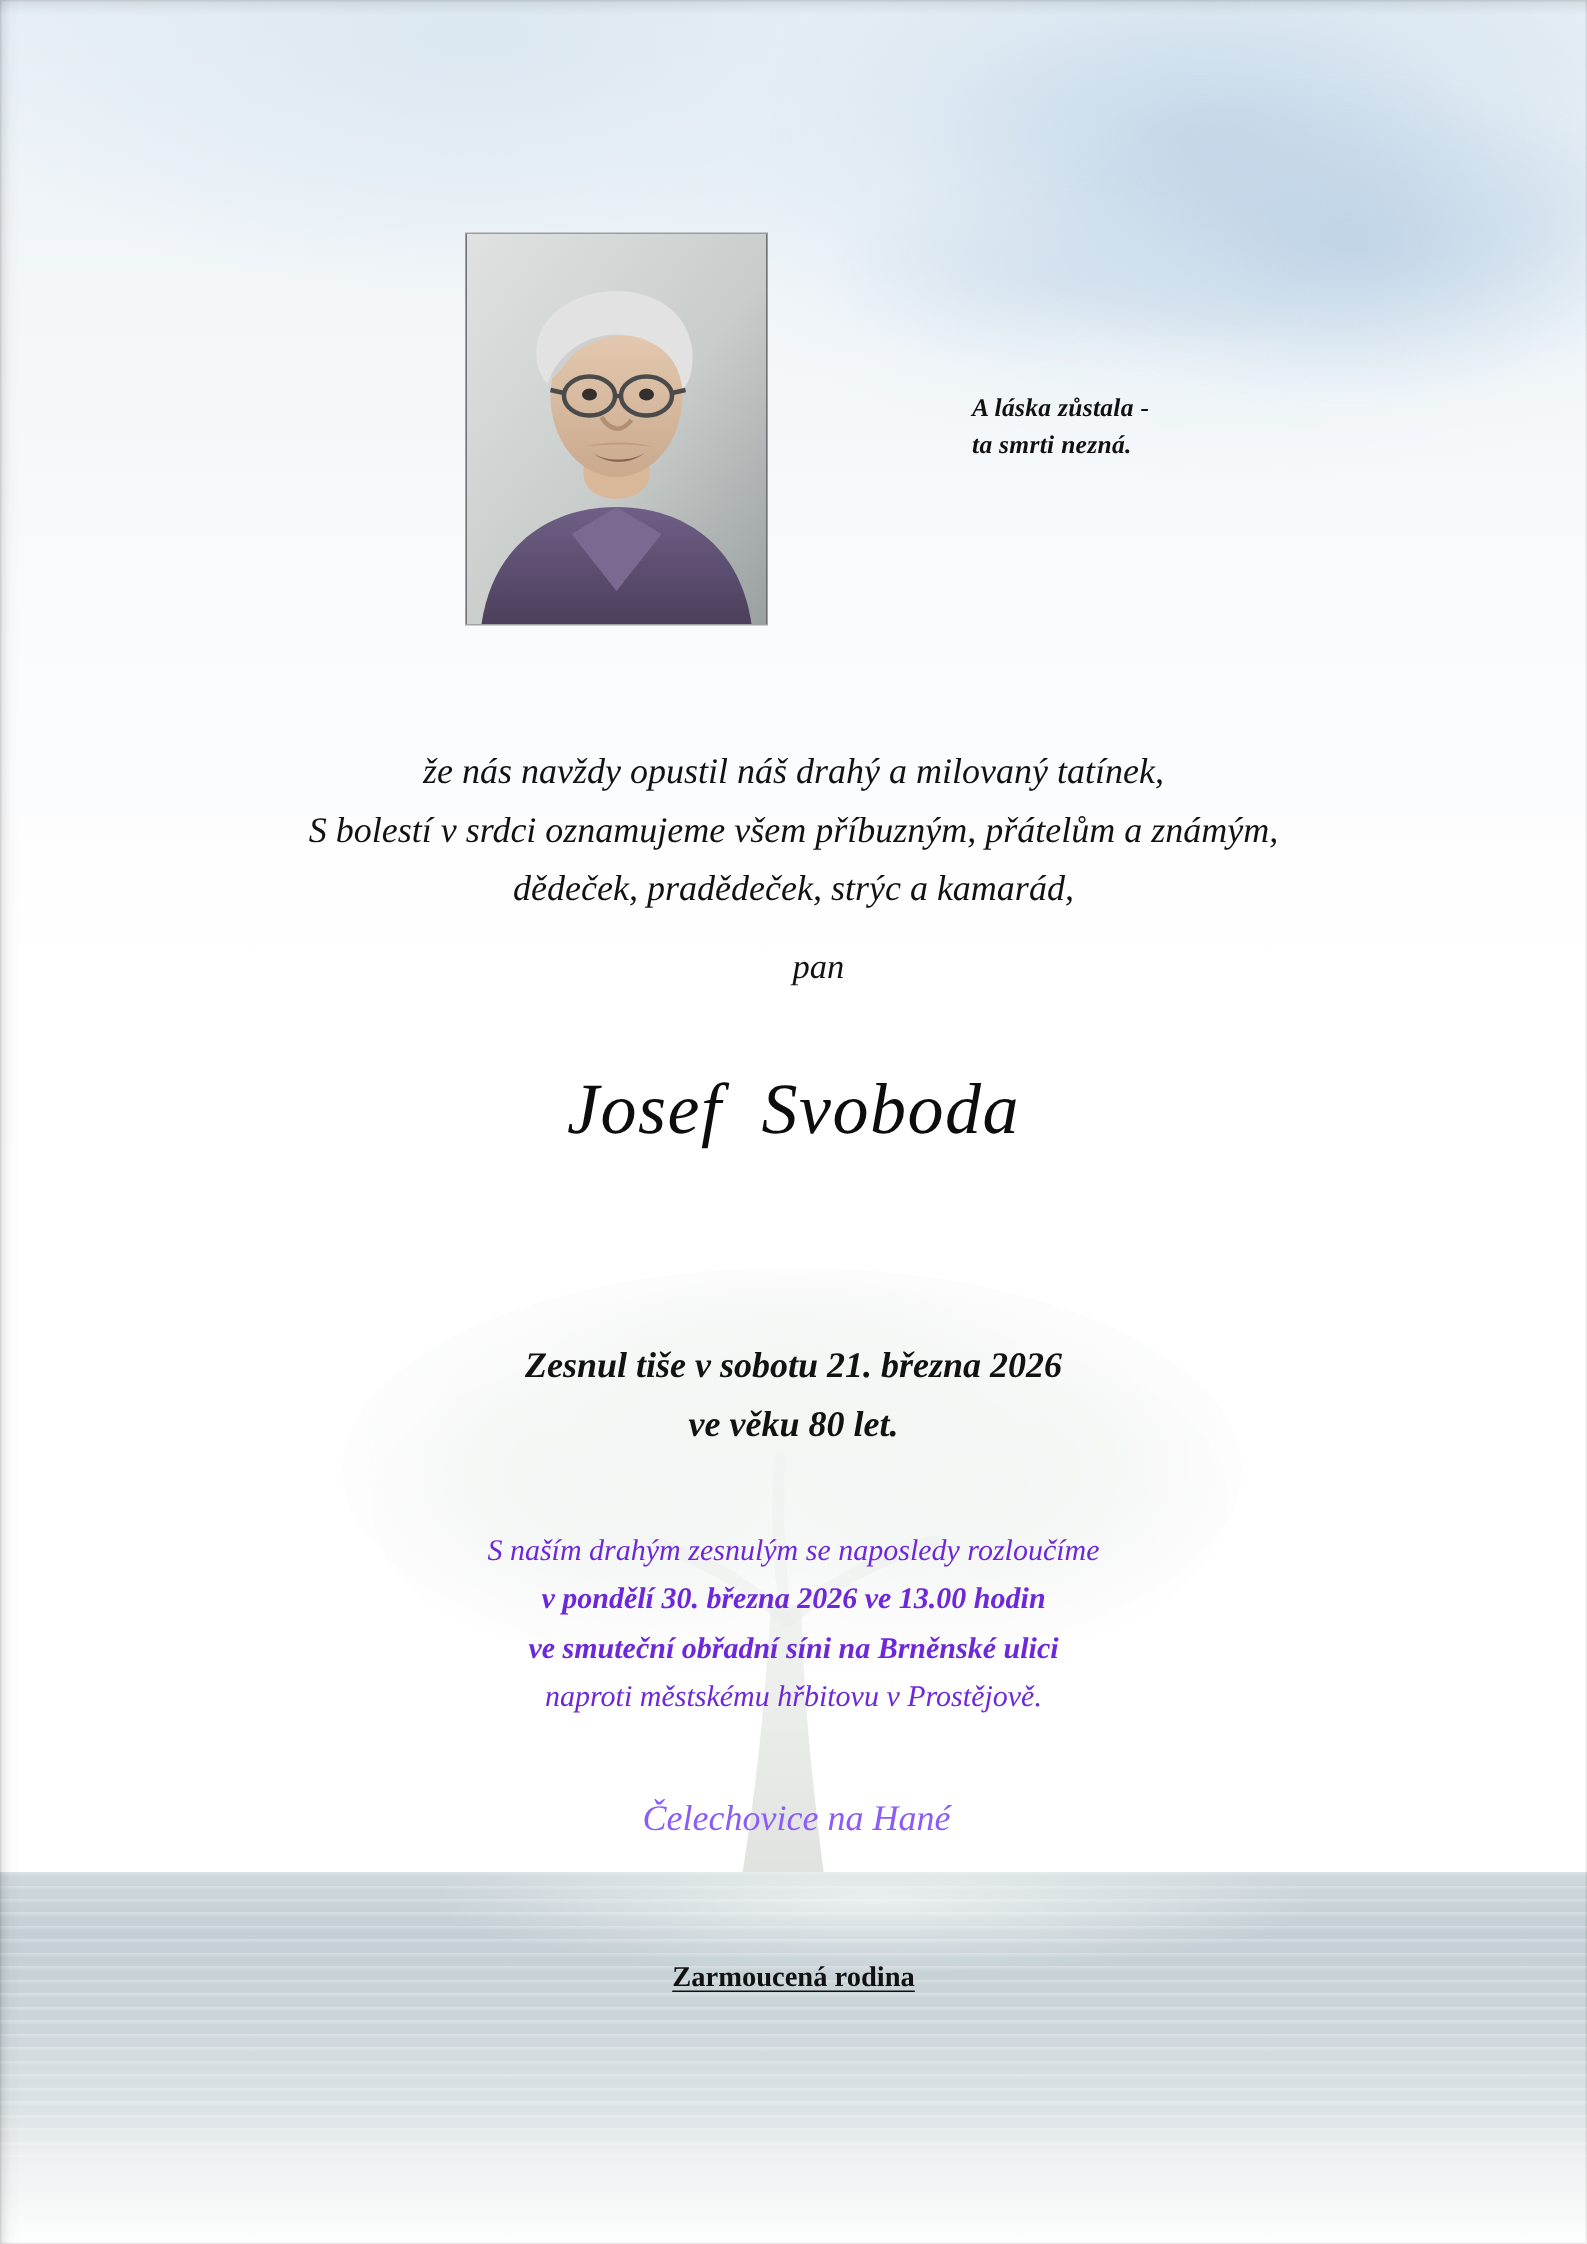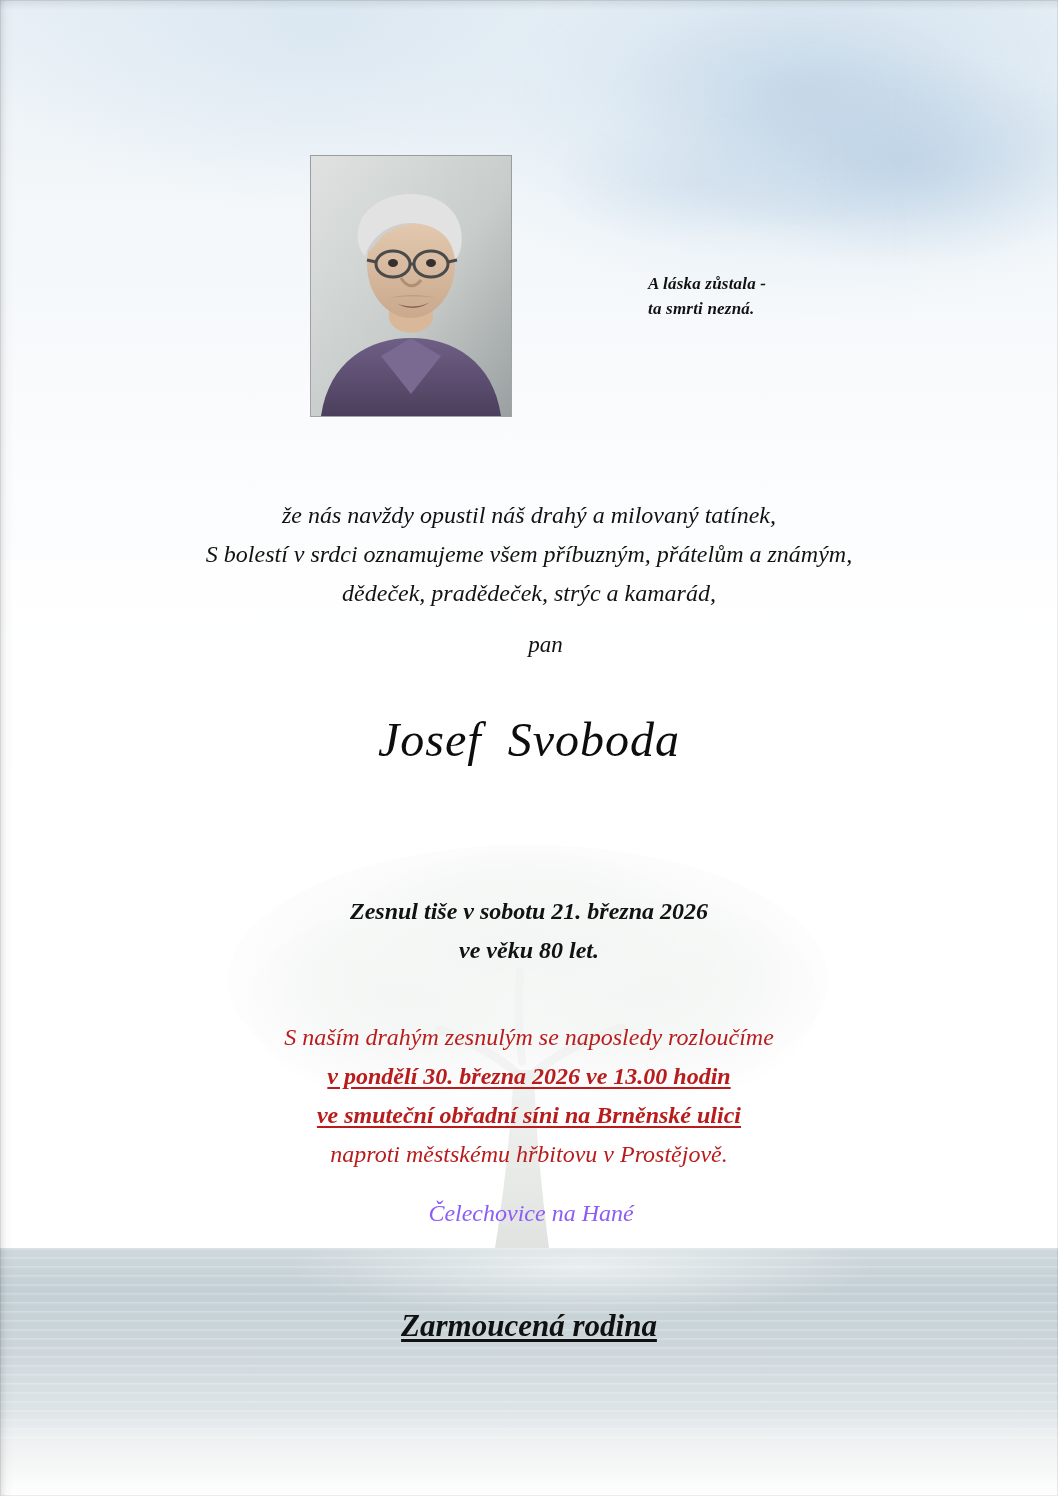--- a/index.html
+++ b/index.html
@@ -147,21 +147,21 @@
     height: 260px;
     background: #2a2b2f;
     box-shadow: 0 0 0 1px rgba(0,0,0,0.35);
     overflow: hidden;
   }
   .portrait svg { display: block; width: 100%; height: 100%; }
 
   .verse {
     position: absolute;
     left: 648px;
-    top: 272px;
+    top: 260px;
     width: 300px;
     font-style: italic;
     font-weight: bold;
     font-size: 17px;
     line-height: 1.45;
     color: #111;
     letter-spacing: 0.2px;
   }
 
   .announce {
@@ -210,48 +210,46 @@
     color: #121212;
     font-weight: bold;
   }
 
   .farewell {
     position: absolute;
     left: 0; right: 0;
     top: 1018px;
     text-align: center;
     font-style: italic;
-    font-size: 24px;
+    font-size: 20px;
     line-height: 1.62;
-    color: #b91c1c;
+    color: #6d28d9;
   }
   .farewell .strong {
     font-weight: bold;
-    text-decoration: underline;
     text-underline-offset: 3px;
   }
 
   .place {
     position: absolute;
     left: 4px; right: 0;
     top: 1200px;
     text-align: center;
     font-style: italic;
     font-size: 24px;
     color: #8b5cf6;
   }
 
   .family {
     position: absolute;
     left: 0; right: 0;
     top: 1308px;
     text-align: center;
-    font-style: italic;
     font-weight: bold;
-    font-size: 31px;
+    font-size: 19px;
     color: #111;
     text-decoration: underline;
     text-underline-offset: 3px;
   }
 
   .footer {
     position: absolute;
     left: 0; right: 0;
     top: 1442px;
     text-align: center;

